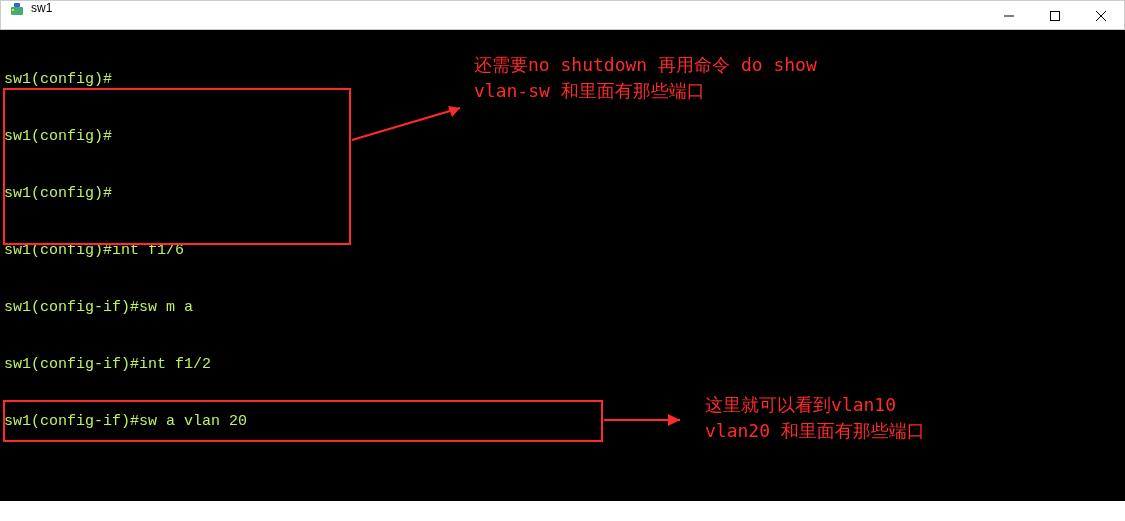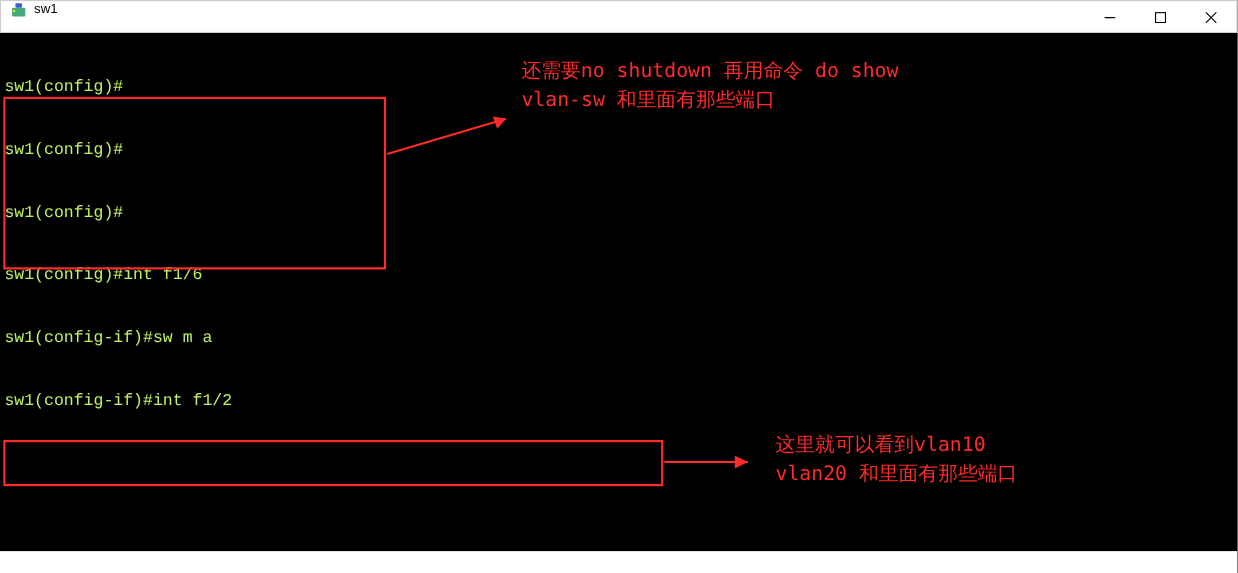--- a/index.html
+++ b/index.html
@@ -117,20 +117,21 @@
   </div>
 </div>
 
 <div class="terminal">
   <span class="line">sw1(config)#</span>
   <span class="line">sw1(config)#</span>
   <span class="line">sw1(config)#</span>
   <span class="line">sw1(config)#int f1/6</span>
   <span class="line">sw1(config-if)#sw m a</span>
   <span class="line">sw1(config-if)#int f1/2</span>
+  <span class="line">sw1(config-if)#sw a vlan 20</span>
   
   
   <span class="line"></span>
   
   
   
   
   
   
   

